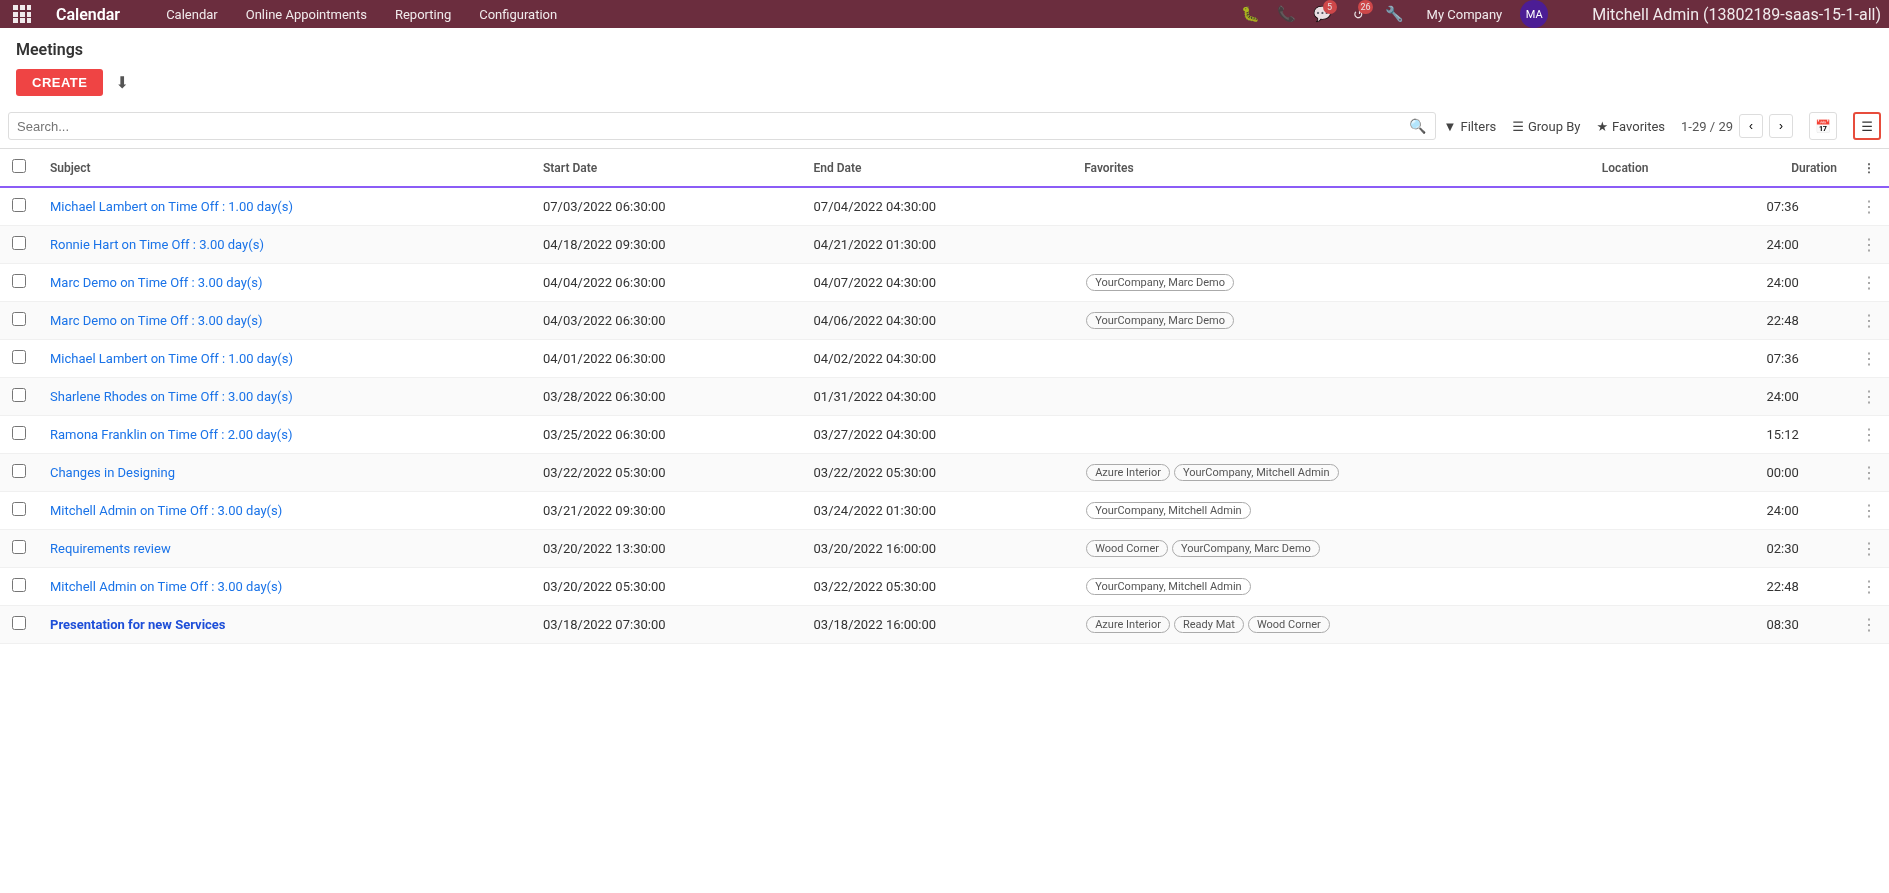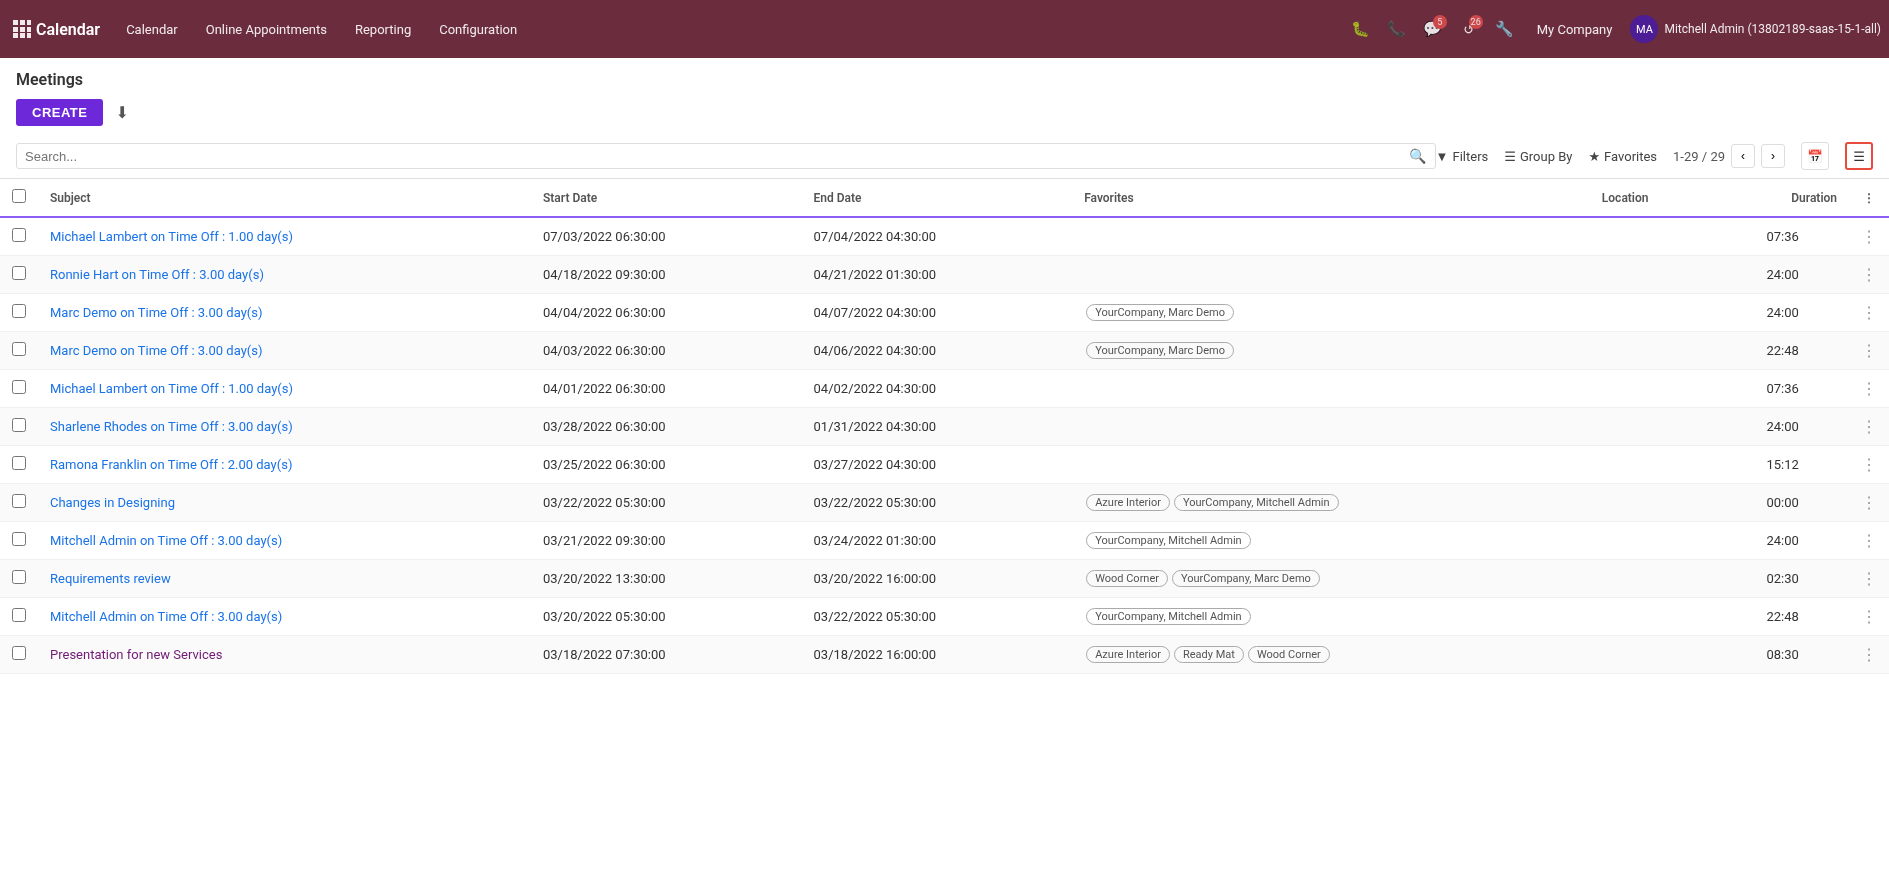--- a/index.html
+++ b/index.html
@@ -4,23 +4,23 @@
   <style>
     * { margin: 0; padding: 0; box-sizing: border-box; }
     body { font-family: -apple-system, BlinkMacSystemFont, 'Segoe UI', Roboto, sans-serif; font-size: 13px; background: #fff; color: #333; }
 
     
     .top-nav {
       background: #6b2d3e;
       color: #fff;
       display: flex;
       align-items: center;
-      height: 58px;
+      height: 28px;
       padding: 0 8px;
-      gap: 0;
+      gap: 20px;
     }
     .top-nav .grid-icon {
       width: 28px; height: 28px;
       display: flex; align-items: center; justify-content: center;
       cursor: pointer; color: #fff; opacity: 0.9;
     }
     .top-nav .app-title {
       font-size: 16px; font-weight: 600; color: #fff; margin-right: 12px; white-space: nowrap;
     }
     .top-nav .nav-items {
@@ -48,43 +48,43 @@
     .top-nav .company-name {
       color: #fff; opacity: 0.9; font-size: 13px; margin: 0 10px; white-space: nowrap;
     }
     .top-nav .user-area {
       display: flex; align-items: center; gap: 6px; cursor: pointer;
     }
     .avatar {
       width: 28px; height: 28px; border-radius: 50%; background: #4c1d95;
       display: flex; align-items: center; justify-content: center; font-size: 11px; color: #fff;
     }
-    .user-name { color: #fff; font-size: 12px; opacity: 0.9; }
+    .user-name { color: #fff; font-size: 16px; opacity: 0.9; margin-left: 38px; }
 
     
     .sub-header {
       padding: 12px 16px 8px 16px;
     }
     .sub-header .page-title {
       font-size: 16px; font-weight: 600; color: #333;
     }
     .toolbar {
       display: flex; align-items: center; gap: 8px; margin-top: 10px;
     }
     .btn-create {
-      background: #6d28d9; color: #fff; border: none; border-radius: 3px;
+      background: #ef4444; color: #fff; border: none; border-radius: 3px;
       padding: 6px 16px; font-size: 13px; font-weight: 700; cursor: pointer; letter-spacing: 0.5px;
     }
     .btn-download {
       background: none; border: none; cursor: pointer; color: #555; font-size: 16px; padding: 4px;
     }
 
     
     .top-controls {
-      display: flex; align-items: center; gap: 0; padding: 8px 16px;
+      display: flex; gap: 8px; padding: 8px 8px;
       border-bottom: 1px solid #ddd;
     }
     .search-bar {
       flex: 1; display: flex; align-items: center;
       border: 1px solid #ddd; border-radius: 3px;
       padding: 4px 8px; background: #fff;
     }
     .search-bar input {
       border: none; outline: none; flex: 1; font-size: 13px; color: #666;
       background: transparent;
@@ -341,21 +341,21 @@
           <td style="cursor: pointer; color: rgb(26, 115, 232); font-weight: 400;">Mitchell Admin on Time Off : 3.00 day(s)</td>
           <td>03/20/2022 05:30:00</td>
           <td>03/22/2022 05:30:00</td>
           <td><span class="tag">YourCompany, Mitchell Admin</span></td>
           <td></td>
           <td class="duration-cell">22:48</td>
           <td class="col-options"><span class="more-options">⋮</span></td>
         </tr>
         <tr>
           <td class="check-cell"><input type="checkbox" style=""></td>
-          <td style="cursor: pointer; color: #701a75; font-weight: 400;">Presentation for new Services</td>
+          <td style="cursor: pointer; color: #1d4ed8; font-weight: 700;">Presentation for new Services</td>
           <td>03/18/2022 07:30:00</td>
           <td>03/18/2022 16:00:00</td>
           <td><span class="tag">Azure Interior</span><span class="tag">Ready Mat</span><span class="tag">Wood Corner</span></td>
           <td></td>
           <td class="duration-cell">08:30</td>
           <td class="col-options"><span class="more-options">⋮</span></td>
         </tr>
       </tbody>
   </table>
 </div>

